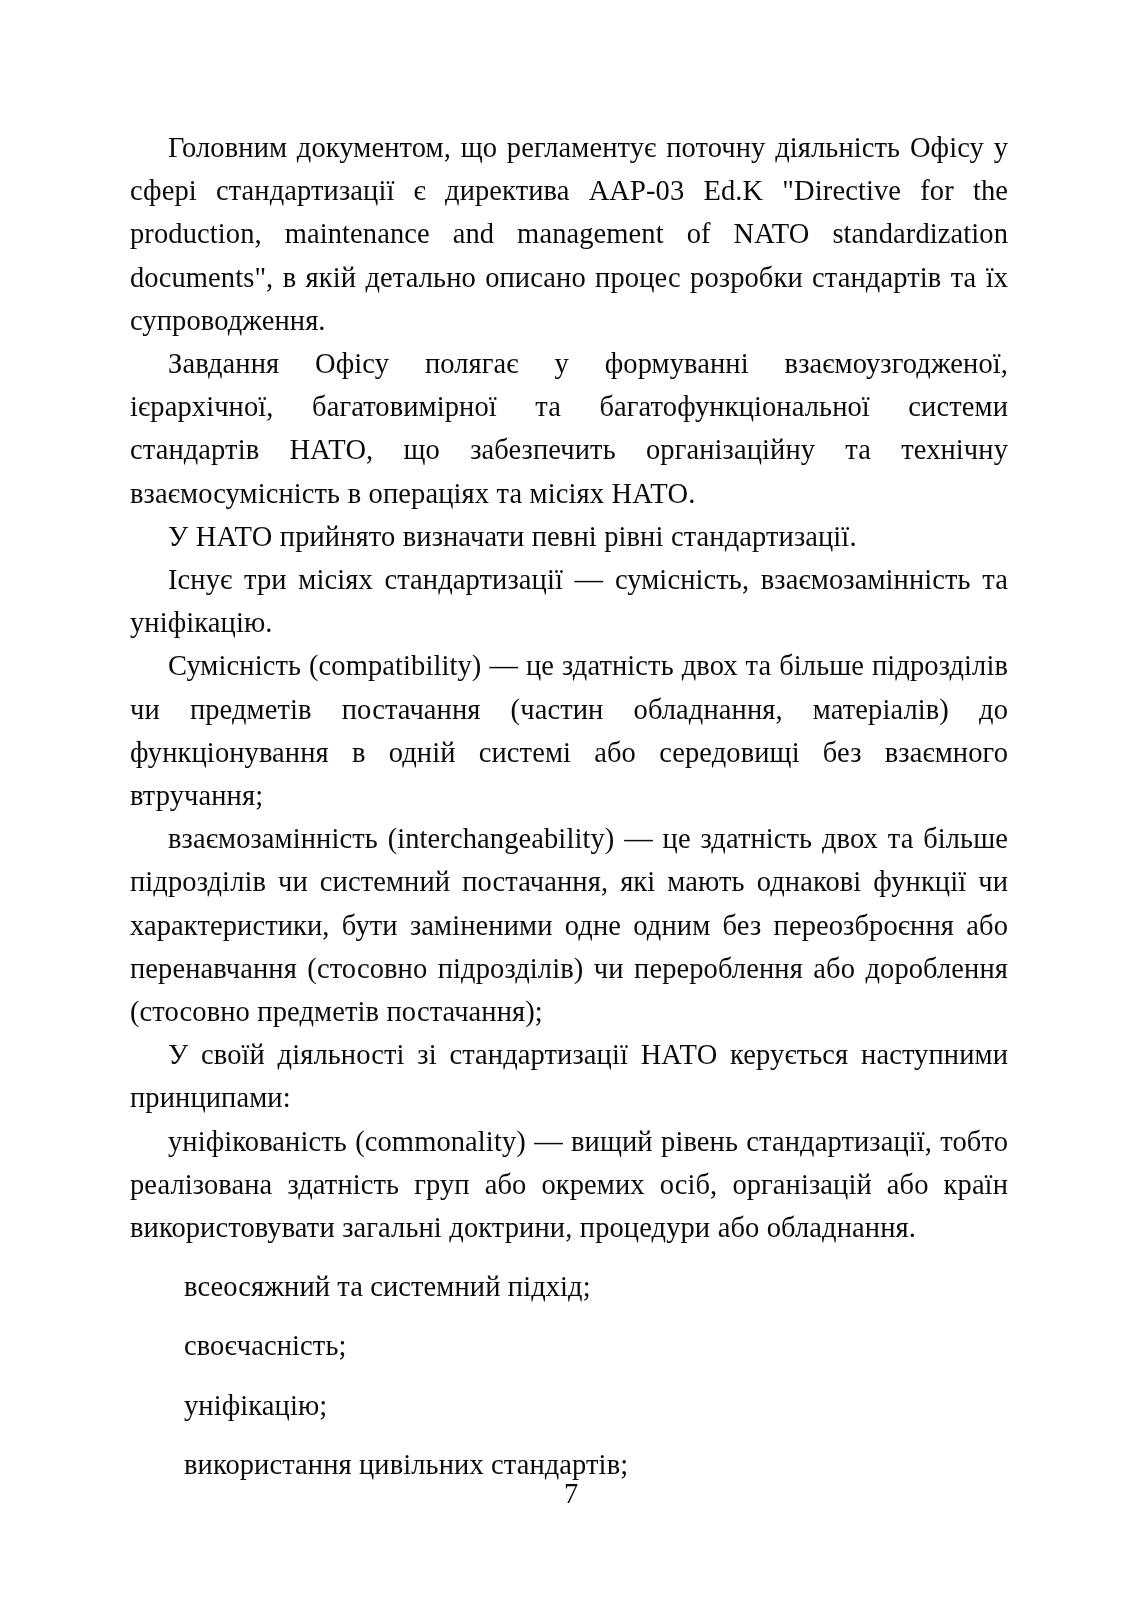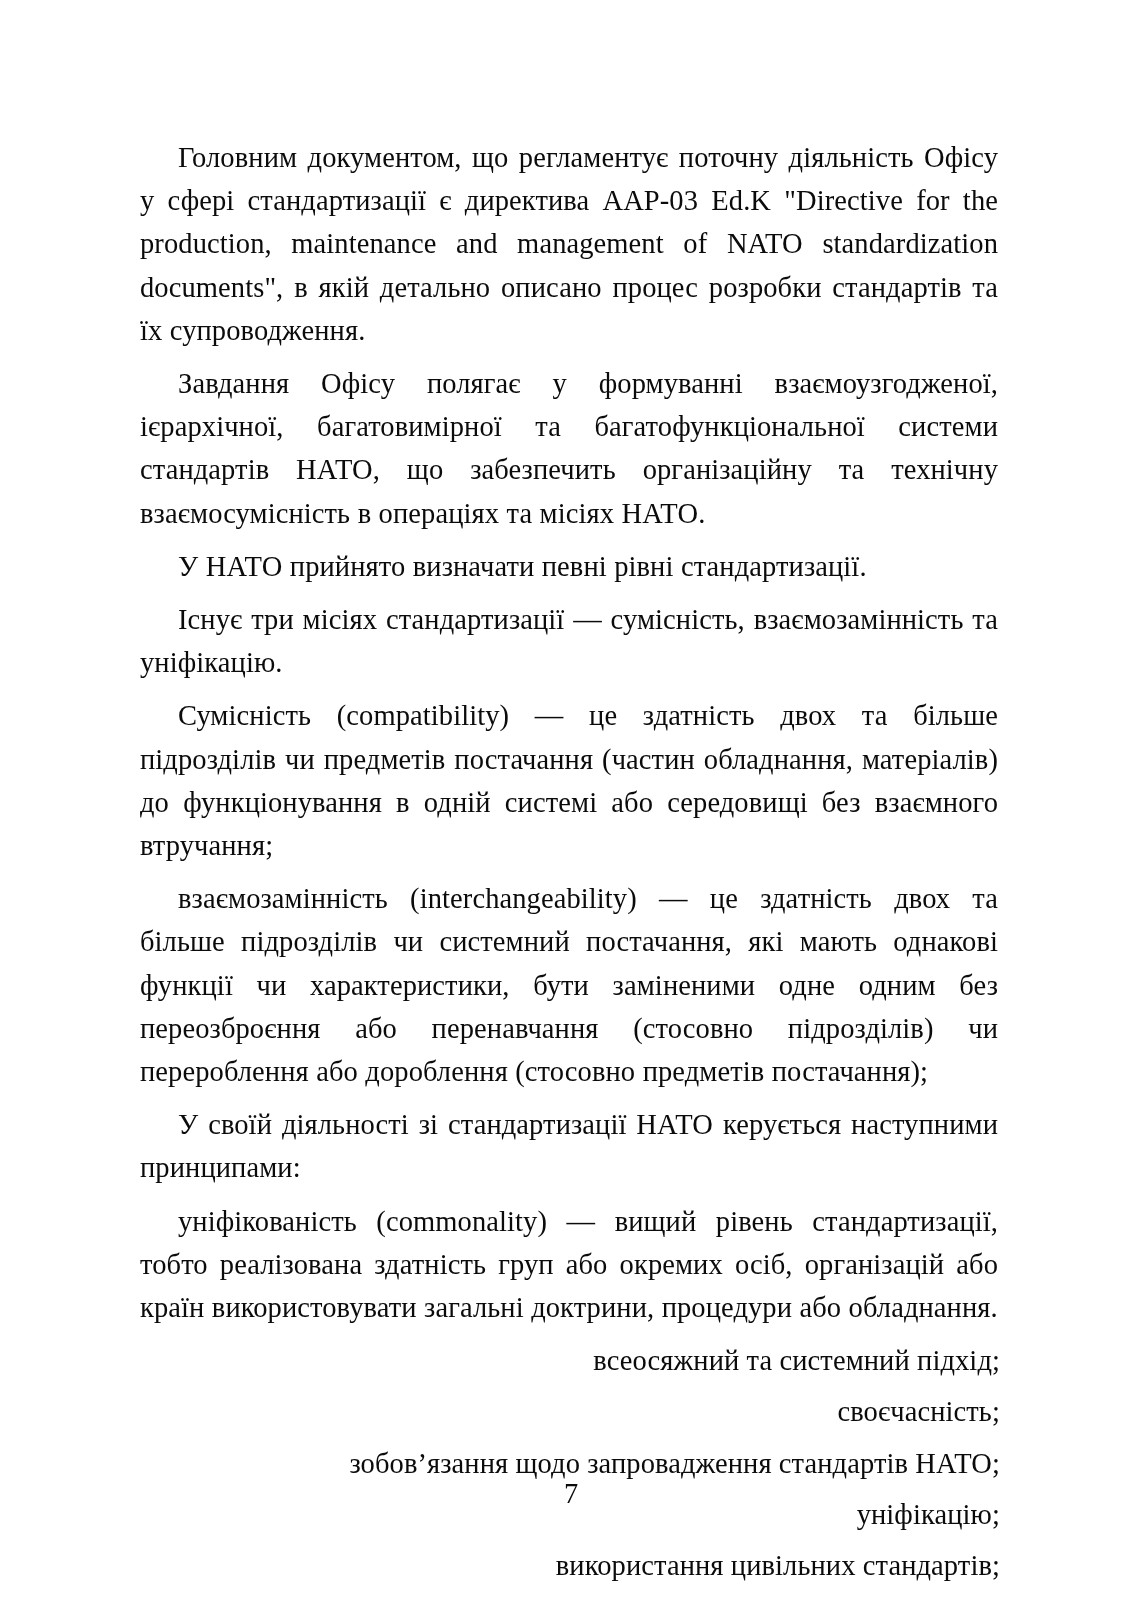--- a/index.html
+++ b/index.html
@@ -28,37 +28,37 @@
   }
 
   .text-block {
     position: absolute;
     left: 130px;
     top: 126px;
     width: 878px;
   }
 
   p.para {
-    margin: 10px;
+    margin: 0;
     text-align: justify;
     text-indent: 38px;
     font-size: 28.5px;
     line-height: 43.2px;
     letter-spacing: 0.1px;
     word-spacing: 0.2px;
     hyphens: none;
   }
 
   p.para.last-line-left {
     text-align-last: left;
   }
 
   p.list-item {
-    margin: 8px;
-    text-align: right;
+    margin: 16px;
+    text-align: left;
     text-indent: 0;
     padding-left: 38px;
     font-size: 28.5px;
     line-height: 43.2px;
     letter-spacing: 0.1px;
   }
 
   b, .bold {
     font-weight: 400;
   }
@@ -99,21 +99,20 @@
 
     <p class="para last-line-left"><b>взаємозамінність (interchangeability)</b><span> — це здатність двох та більше підрозділів чи системний постачання, які мають однакові функції чи характеристики, бути заміненими одне одним без переозброєння або перенавчання (стосовно підрозділів) чи перероблення або дороблення (стосовно предметів постачання);</span></p>
 
     <p class="para last-line-left"><b>У своїй діяльності зі стандартизації НАТО керується наступними принципами:</b></p>
 
     <p class="para last-line-left"><b>уніфікованість (commonality)</b><span> — вищий рівень стандартизації, тобто реалізована здатність груп або окремих осіб, організацій або країн використовувати загальні доктрини, процедури або обладнання.</span></p>
 
     <div class="list-group">
       <p class="list-item">всеосяжний та системний підхід;</p>
       <p class="list-item">своєчасність;</p>
-      <p class="list-item">зобов’язання щодо запровадження стандартів НАТО;</p>
       <p class="list-item">уніфікацію;</p>
       <p class="list-item">використання цивільних стандартів;</p>
 
     </div>
 
   </div>
 
   <div class="page-number">7</div>
 
 </div>

